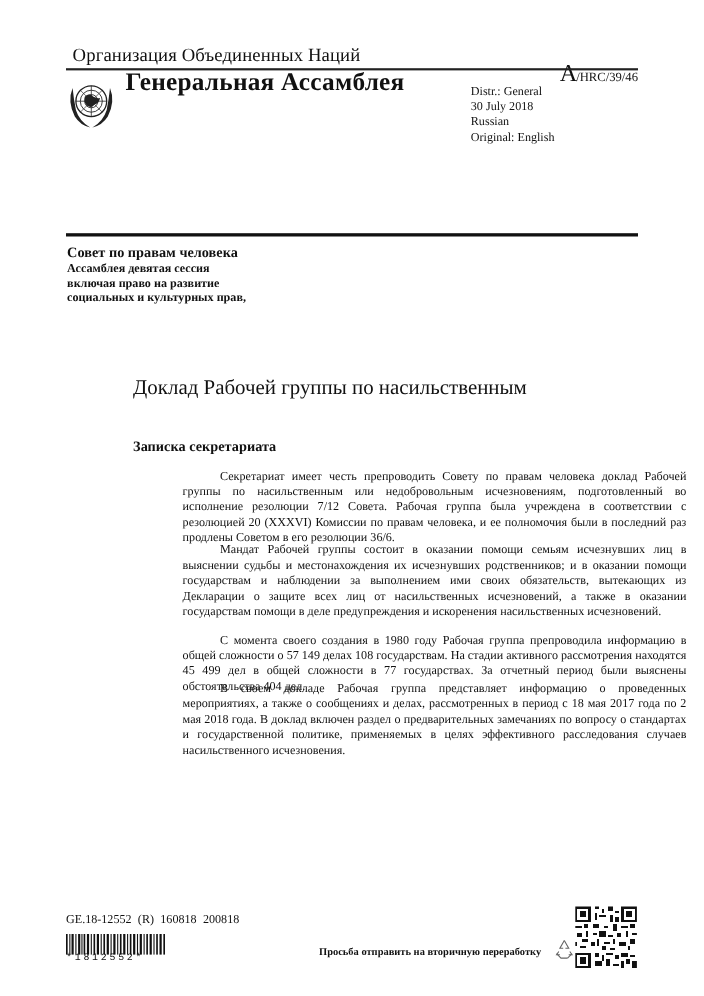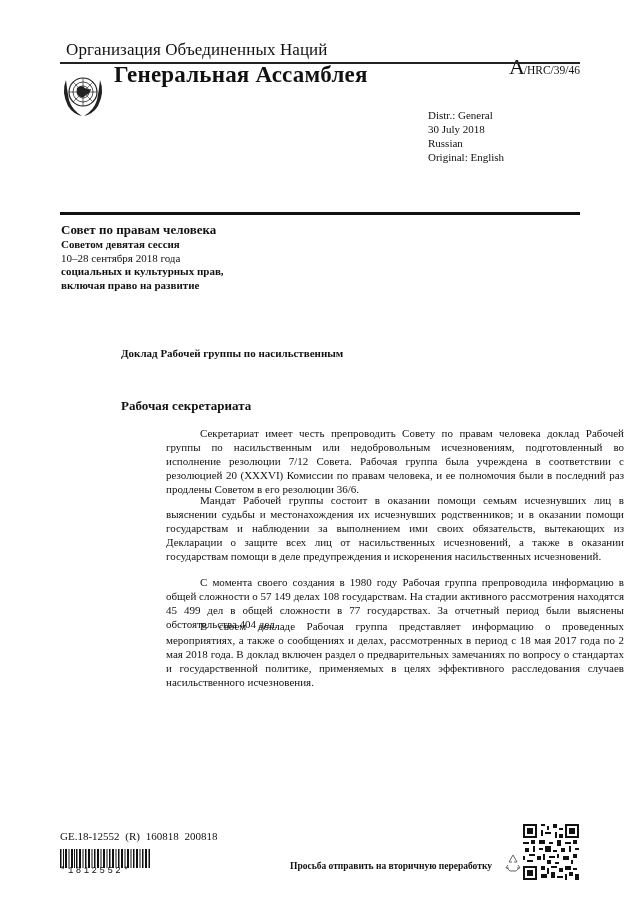--- a/index.html
+++ b/index.html
@@ -7,26 +7,26 @@
       width: 640px; height: 905px; position: relative; overflow: hidden;
       font-family: "Liberation Serif", "DejaVu Serif", serif; color: #111;
     }
     .abs { position: absolute; }
     .org-name { left: 66px; top: 40px; font-size: 17px; letter-spacing: 0.1px; }
     .symbol { right: 60px; top: 38px; font-size: 11.5px; white-space: nowrap; margin-top: 16px; }
     .symbol .big { font-size: 22px; letter-spacing: -1px; }
     .rule-top { left: 60px; width: 520px; top: 62px; height: 1.5px; background: #222; }
     .emblem { left: 60px; top: 70px; width: 46px; height: 50px; }
     .body-name { left: 114px; top: 62px; font-size: 23px; font-weight: bold; letter-spacing: 0.2px; }
-    .meta { left: 428px; top: 76px; font-size: 11px; line-height: 14px; margin-top: 32px; }
+    .meta { left: 428px; top: 76px; font-size: 11px; line-height: 14px; }
     .rule-main { left: 60px; width: 520px; top: 212px; height: 2.5px; background: #111; }
     .left-block { left: 61px; top: 221px; font-size: 11px; line-height: 13.6px; }
     .left-block .council { font-size: 13px; font-weight: bold; line-height: 17px; }
     .left-block .b { font-weight: bold; }
-    .title { left: 121px; top: 344px; font-size: 11px; font-weight: bold; line-height: 18px; }
+    .title { left: 121px; top: 344px; font-size: 19px; font-weight: normal; line-height: 18px; }
     .subtitle { left: 121px; top: 398px; font-size: 13px; font-weight: bold; }
     .para {
       left: 121px; width: 458px; font-size: 11px; line-height: 14.1px;
       text-align: justify; text-indent: 34px; margin-left: 45px;
     }
     .p1 { top: 426px; }
     .p2 { top: 493px; }
     .p3 { top: 575px; }
     .p4 { top: 619px; }
     .footer-id { left: 60px; top: 830px; font-size: 11px; word-spacing: 3px; }
@@ -72,31 +72,30 @@
   <div>Distr.: General</div>
   <div>30 July 2018</div>
   <div>Russian</div>
   <div>Original: English</div>
 </div>
 
 <div class="abs rule-main"></div>
 
 <div class="abs left-block">
   <div class="council">Совет по правам человека</div>
-  <div class="b">Советом девятая сессия</div>
-  <div>10–28 сентября 2018 года</div>
+  <div class="b">Ассамблея девятая сессия</div>
+  <div class="b">включая право на развитие</div>
   <div class="b">социальных и культурных прав,</div>
-  <div class="b">включая право на развитие</div>
 </div>
 
 <div class="abs title">
   <div>Доклад Рабочей группы по насильственным</div>
 </div>
 
-<div class="abs subtitle">Рабочая секретариата</div>
+<div class="abs subtitle">Записка секретариата</div>
 
 <div class="abs para p1">Секретариат имеет честь препроводить Совету по правам человека доклад Рабочей группы по насильственным или недобровольным исчезновениям, подготовленный во исполнение резолюции 7/12 Совета. Рабочая группа была учреждена в соответствии с резолюцией 20 (XXXVI) Комиссии по правам человека, и ее полномочия были в последний раз продлены Советом в его резолюции 36/6.</div>
 <div class="abs para p2">Мандат Рабочей группы состоит в оказании помощи семьям исчезнувших лиц в выяснении судьбы и местонахождения их исчезнувших родственников; и в оказании помощи государствам и наблюдении за выполнением ими своих обязательств, вытекающих из Декларации о защите всех лиц от насильственных исчезновений, а также в оказании государствам помощи в деле предупреждения и искоренения насильственных исчезновений.</div>
 <div class="abs para p3">С момента своего создания в 1980 году Рабочая группа препроводила информацию в общей сложности о 57 149 делах 108 государствам. На стадии активного рассмотрения находятся 45 499 дел в общей сложности в 77 государствах. За отчетный период были выяснены обстоятельства 404 дел.</div>
 <div class="abs para p4">В своем докладе Рабочая группа представляет информацию о проведенных мероприятиях, а также о сообщениях и делах, рассмотренных в период с 18 мая 2017 года по 2 мая 2018 года. В доклад включен раздел о предварительных замечаниях по вопросу о стандартах и государственной политике, применяемых в целях эффективного расследования случаев насильственного исчезновения.</div>
 
 <div class="abs footer-id">GE.18-12552 (R)  160818  200818</div>
 
 <div class="abs barcode">
   <svg width="90" height="19" viewBox="0 0 90 19">

